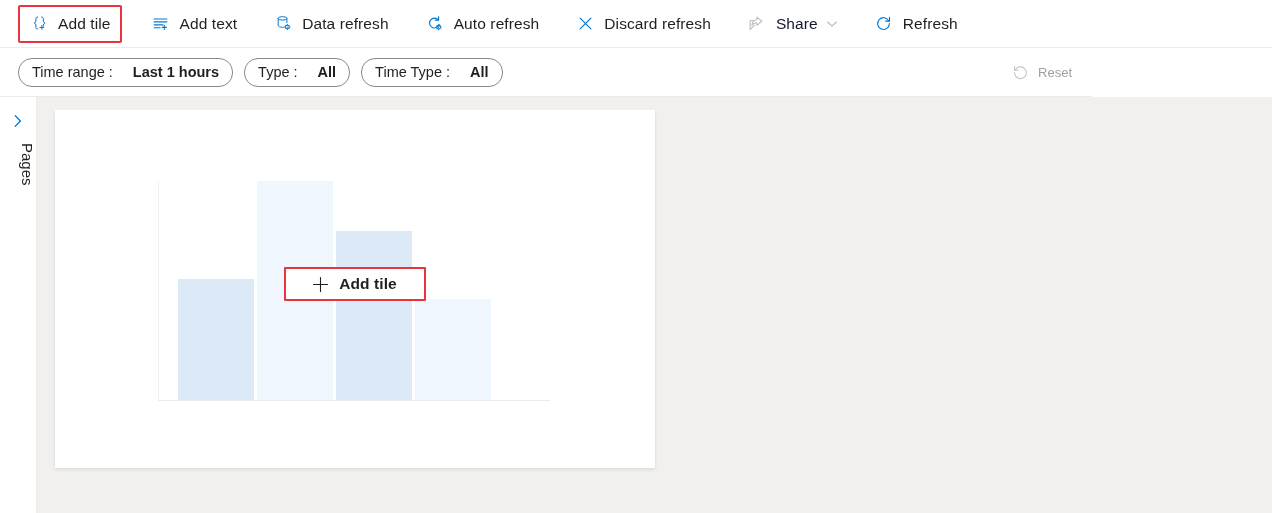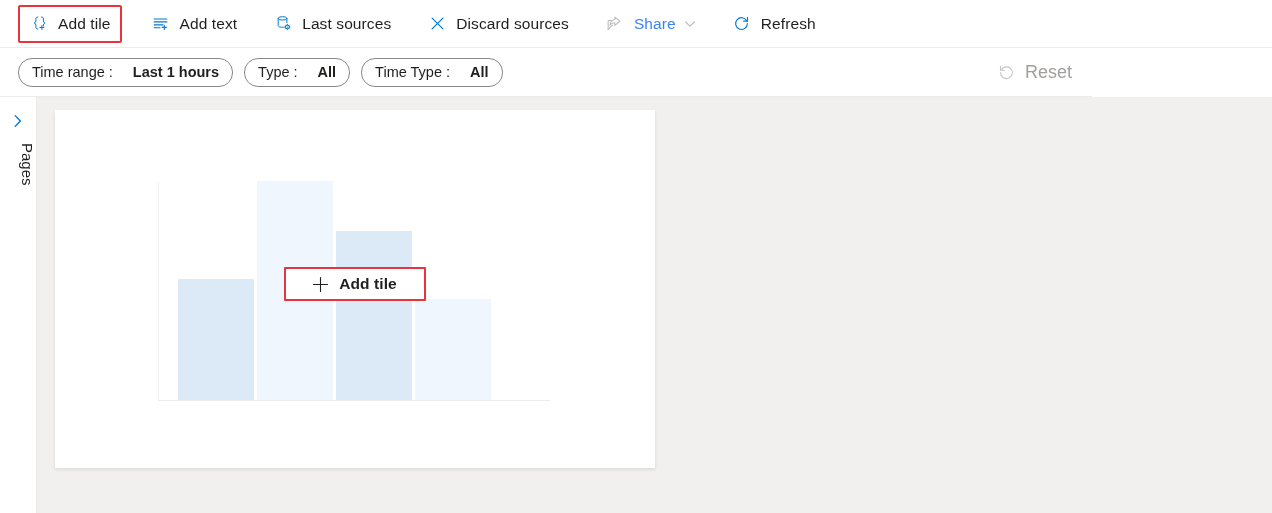--- a/index.html
+++ b/index.html
@@ -64,21 +64,21 @@
     line-height: 20px;
     color: #201f1e;
     letter-spacing: 0.1px;
   }
   .cmd.highlight {
     border-color: #e8343c;
     margin-right: 18px;
   }
   .cmd.disabled { cursor: default; }
   .cmd.disabled .ico { color: #bcbcbc; }
-  .cmd.disabled .lbl { color: #3b82f6; }
+  .cmd.disabled .lbl { color: #0f172a; }
   .chev-down {
     margin-left: 8px;
     width: 12px; height: 12px;
     display: inline-flex; align-items: center; justify-content: center;
     color: #605e5c;
   }
   .cmd.disabled .chev-down { color: #bcbcbc; }
 
   
   .filterbar {
@@ -118,21 +118,21 @@
     height: 30px;
     padding: 0 6px;
     cursor: default;
   }
   .reset .ico {
     width: 20px; height: 20px;
     display: inline-flex; align-items: center; justify-content: center;
     margin-right: 8px;
     color: #c8c6c4;
   }
-  .reset .lbl { font-size: 18px; color: #a19f9d; }
+  .reset .lbl { font-size: 13px; color: #a19f9d; }
 
   
   .rail {
     position: absolute;
     left: 0; top: 97px;
     width: 36px;
     height: 416px;
     background: #ffffff;
     border-right: 1px solid #edebe9;
   }
@@ -263,32 +263,44 @@
       <span class="ico">
         <svg width="19" height="19" viewBox="0 0 20 20" fill="none">
           <ellipse cx="9" cy="4.6" rx="4.6" ry="1.8" stroke="#0078d4" stroke-width="1.05" fill="none"></ellipse>
           <path d="M4.4 4.6v7.6c0 1 2.05 1.8 4.6 1.8 .55 0 1.1-.04 1.6-.11" stroke="#0078d4" stroke-width="1.05" fill="none" stroke-linecap="round"></path>
           <path d="M13.6 4.6v4.5" stroke="#0078d4" stroke-width="1.05" stroke-linecap="round"></path>
           <circle cx="14.1" cy="13.7" r="2" stroke="#0078d4" stroke-width="1.05" fill="none"></circle>
           <circle cx="14.1" cy="13.7" r="0.65" fill="#0078d4"></circle>
           <path d="M14.1 10.9v.9M14.1 15.6v.9M11.3 13.7h.9M16 13.7h.9M12.1 11.7l.65.65M15.45 15.05l.65.65M16.1 11.7l-.65.65M12.75 15.05l-.65.65" stroke="#0078d4" stroke-width="0.95" stroke-linecap="round"></path>
         </svg>
       </span>
-      <span class="lbl">Last sources</span>
-    </div>
-
+      <span class="lbl">Data refresh</span>
+    </div>
+
+    <div class="cmd">
+      <span class="ico">
+        <svg width="19" height="19" viewBox="0 0 20 20" fill="none">
+          <path d="M14 6.2A5.2 5.2 0 1 0 15 11" stroke="#0078d4" stroke-width="1.15" stroke-linecap="round" fill="none"></path>
+          <path d="M14.3 2.9v3.5h-3.5" stroke="#0078d4" stroke-width="1.15" stroke-linecap="round" stroke-linejoin="round" fill="none"></path>
+          <circle cx="14.3" cy="13.9" r="2" stroke="#0078d4" stroke-width="1.05" fill="none"></circle>
+          <circle cx="14.3" cy="13.9" r="0.65" fill="#0078d4"></circle>
+          <path d="M14.3 11.1v.9M14.3 15.8v.9M11.5 13.9h.9M16.2 13.9h.9M12.3 11.9l.65.65M15.65 15.25l.65.65M16.3 11.9l-.65.65M12.95 15.25l-.65.65" stroke="#0078d4" stroke-width="0.95" stroke-linecap="round"></path>
+        </svg>
+      </span>
+      <span class="lbl">Auto refresh</span>
+    </div>
 
 
     <div class="cmd">
       <span class="ico">
         <svg width="19" height="19" viewBox="0 0 20 20" fill="none">
           <path d="M4.3 4.3l11.4 11.4M15.7 4.3L4.3 15.7" stroke="#0078d4" stroke-width="1.25" stroke-linecap="round"></path>
         </svg>
       </span>
-      <span class="lbl">Discard sources</span>
+      <span class="lbl">Discard refresh</span>
     </div>
 
     <div class="cmd disabled">
       <span class="ico">
         <svg width="19" height="19" viewBox="0 0 20 20" fill="none">
           <path d="M3.3 16.3V7.6c0-.5.3-.8.8-.8h4.3" stroke="#bcbcbc" stroke-width="1.1" fill="none" stroke-linecap="round" stroke-linejoin="round"></path>
           <path d="M3.3 16.3l4.6-4.6" stroke="#bcbcbc" stroke-width="1.1" stroke-linecap="round"></path>
           <path d="M10.4 3.3l5.3 4.3-5.3 4.3v-2.6c-2.6 0-4.3 1-5.3 2.6.5-3.4 2.4-5.6 5.3-6z" stroke="#bcbcbc" stroke-width="1.1" fill="none" stroke-linejoin="round"></path>
         </svg>
       </span>

